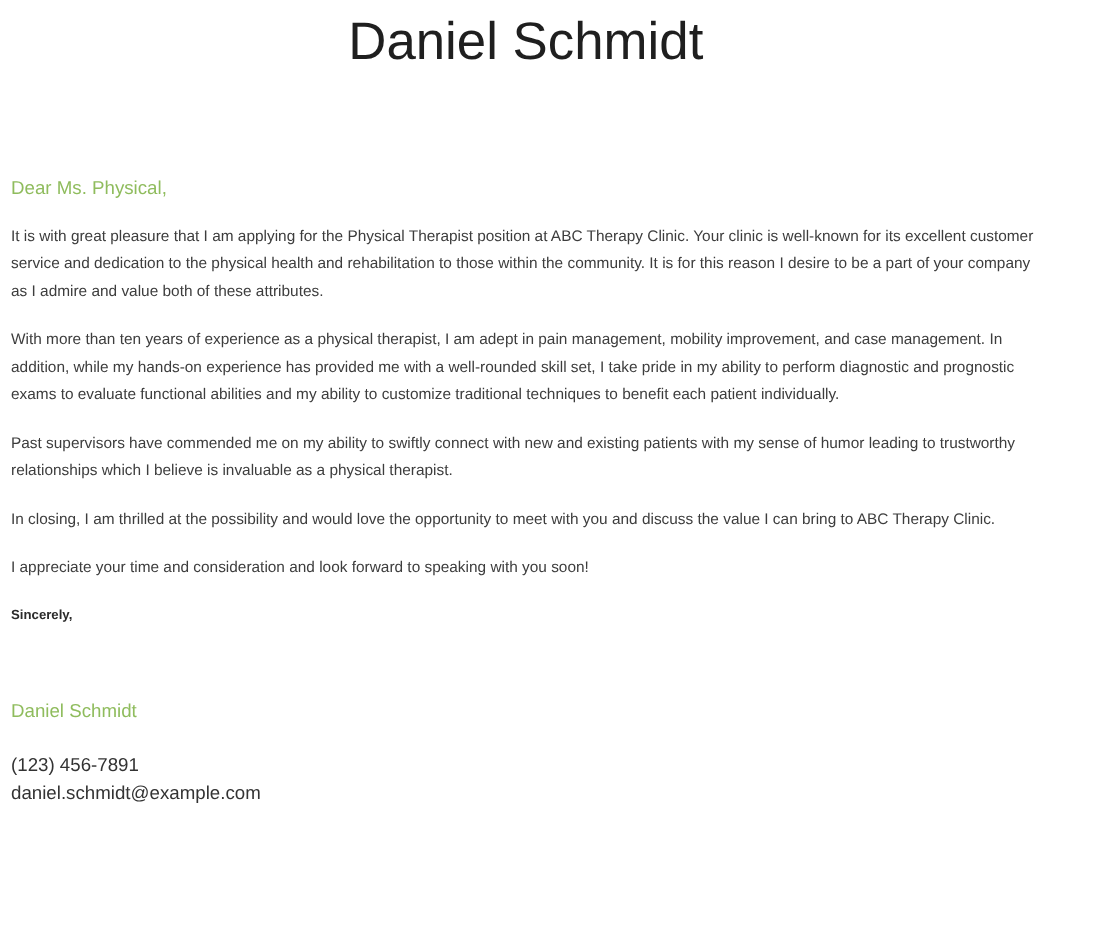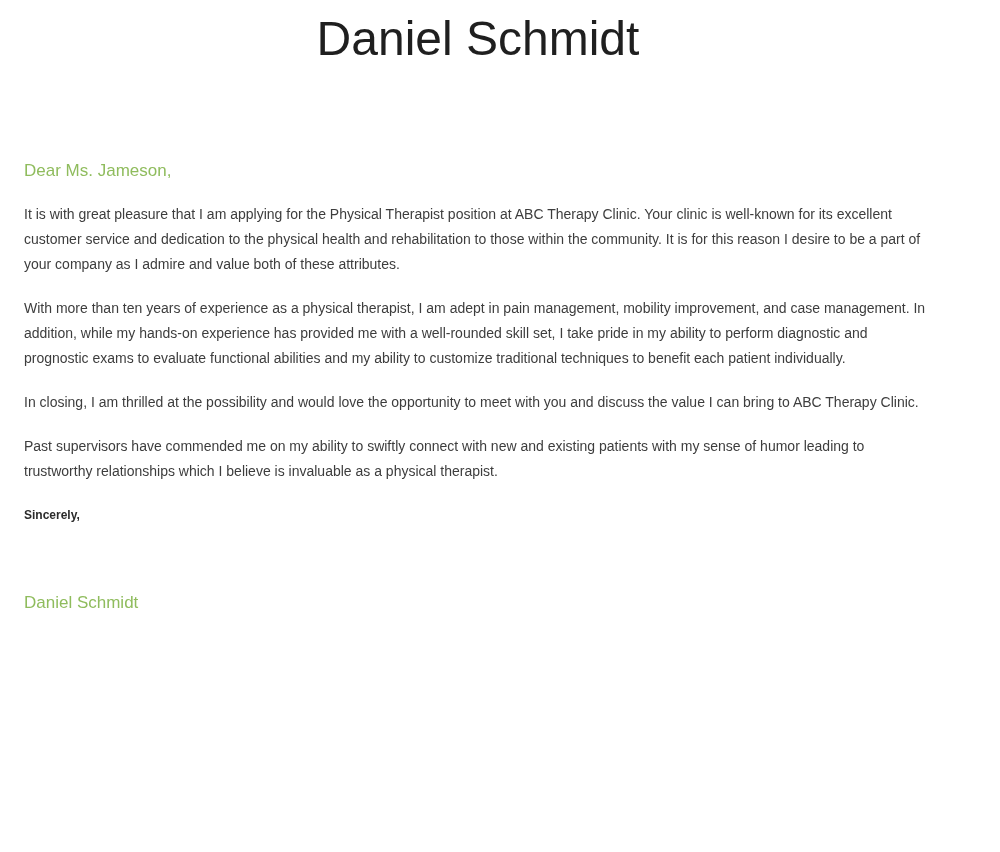--- a/index.html
+++ b/index.html
@@ -6,21 +6,21 @@
     margin: 0;
     padding: 0;
     background: #ffffff;
   }
   .page {
     position: relative;
     width: 956px;
     height: 852px;
     box-sizing: border-box;
     background: #ffffff;
-    padding: 0 24px;
+    padding: 0 10px;
     font-family: "Liberation Sans", sans-serif;
     color: #3d3d3d;
     overflow: hidden;
   }
   .title {
     margin: 0;
     padding-top: 12px;
     text-align: center;
     font-size: 48px;
     line-height: 54px;
@@ -60,29 +60,34 @@
     color: #333333;
   }
 </style>
 </head>
 <body>
 
 <div class="page">
 
   <h1 class="title">Daniel Schmidt</h1>
 
-  <p class="greeting">Dear Ms. Jameson,</p>
+  <p class="greeting">Dear Ms. Physical,</p>
 
   <p class="body-para">It is with great pleasure that I am applying for the Physical Therapist position at ABC Therapy Clinic. Your clinic is well-known for its excellent customer service and dedication to the physical health and rehabilitation to those within the community. It is for this reason I desire to be a part of your company as I admire and value both of these attributes.</p>
 
   <p class="body-para">With more than ten years of experience as a physical therapist, I am adept in pain management, mobility improvement, and case management. In addition, while my hands-on experience has provided me with a well-rounded skill set, I take pride in my ability to perform diagnostic and prognostic exams to evaluate functional abilities and my ability to customize traditional techniques to benefit each patient individually.</p>
 
+  <p class="body-para">Past supervisors have commended me on my ability to swiftly connect with new and existing patients with my sense of humor leading to trustworthy relationships which I believe is invaluable as a physical therapist.</p>
+
   <p class="body-para">In closing, I am thrilled at the possibility and would love the opportunity to meet with you and discuss the value I can bring to ABC Therapy Clinic.</p>
 
-  <p class="body-para">Past supervisors have commended me on my ability to swiftly connect with new and existing patients with my sense of humor leading to trustworthy relationships which I believe is invaluable as a physical therapist.</p>
-
+  <p class="body-para">I appreciate your time and consideration and look forward to speaking with you soon!</p>
 
   <p class="closing">Sincerely,</p>
 
   <p class="signature">Daniel Schmidt</p>
 
+  <p class="contact">
+    <span>(123) 456-7891</span><br>
+    <span>daniel.schmidt@example.com</span>
+  </p>
 
 </div>
 
 </body></html>

